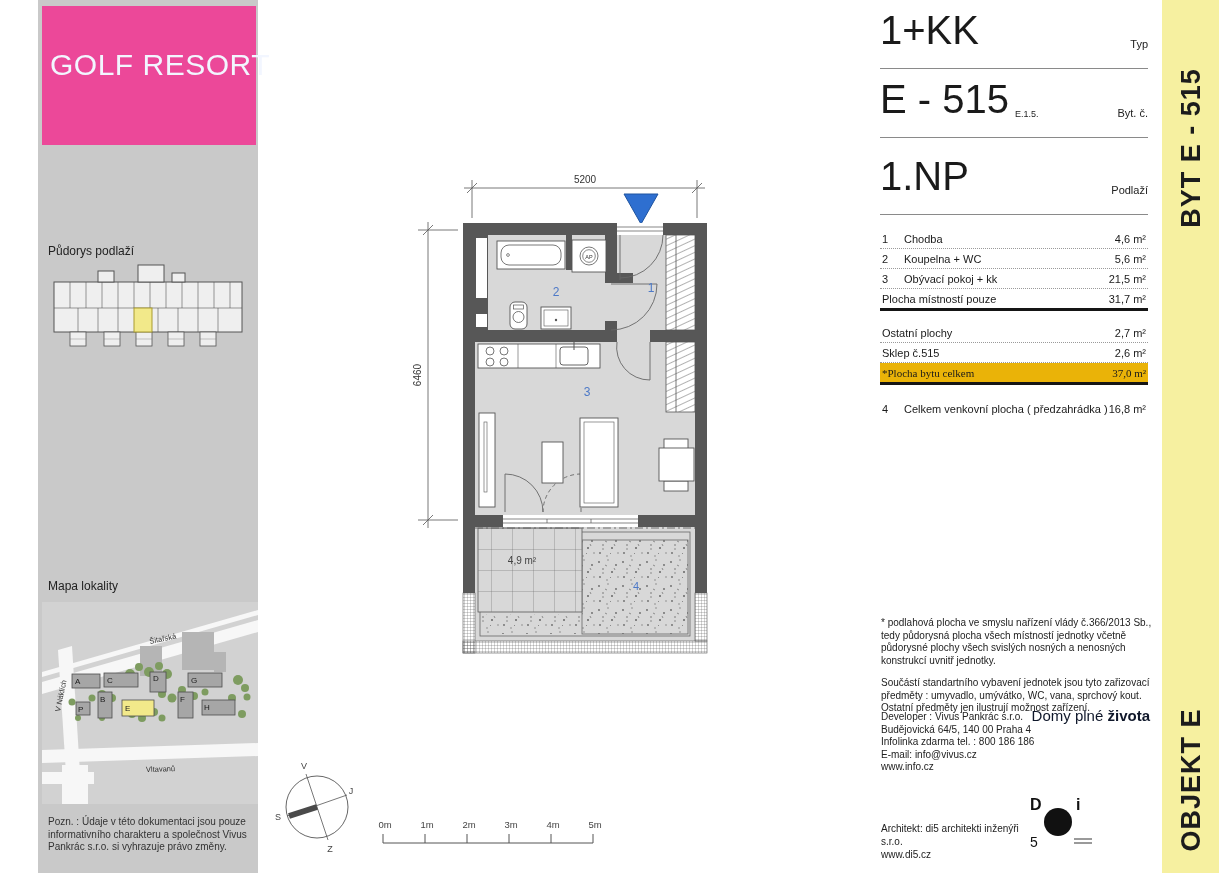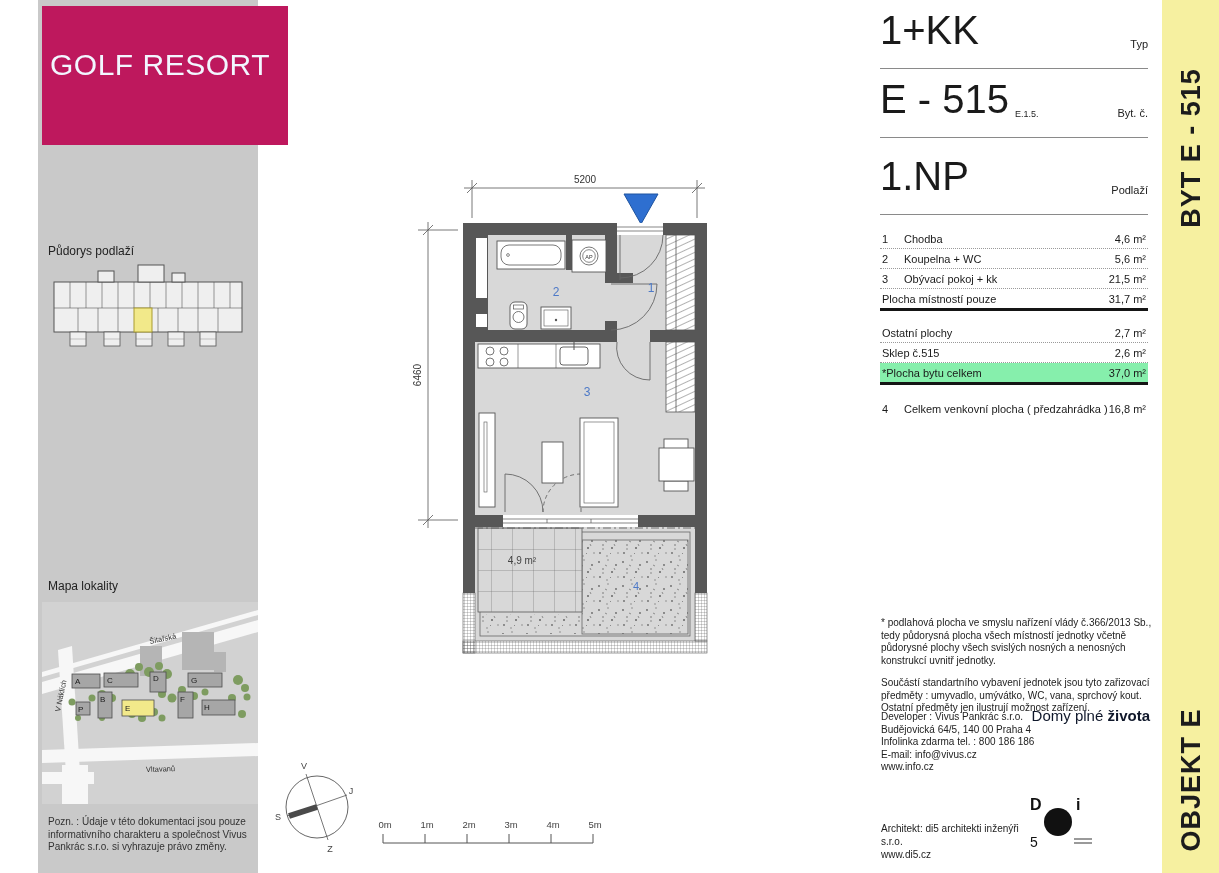--- a/index.html
+++ b/index.html
@@ -1,21 +1,21 @@
 <!DOCTYPE html>
 <html><head>
 <meta charset="utf-8">
 <style>
   * { margin:0; padding:0; box-sizing:border-box; }
   body { background:#fff; font-family:"Liberation Sans", sans-serif; }
   .sheet { position:relative; width:1219px; height:873px; background:#fff; overflow:hidden; }
 
   
   .sidebar { position:absolute; left:38px; top:0; width:220px; height:873px; background:#c9c9c9; }
-  .brand { position:absolute; left:4px; top:6px; width:246px; height:139px; background:#be185d;
+  .brand { position:absolute; left:4px; top:6px; width:214px; height:139px; background:#ec4899;
            color:#f2f6ff; font-size:30px; letter-spacing:.5px; padding:42px 0 0 8px; white-space:nowrap; }
   .side-label { position:absolute; left:10px; font-size:12px; color:#222; }
   .thumb { position:absolute; left:10px; top:252px; width:200px; height:108px; }
   .mapsvg { position:absolute; left:4px; top:602px; width:216px; height:202px; }
   .side-note { position:absolute; left:10px; top:816px; width:200px; font-size:10px; line-height:1.25; color:#333; }
 
   
   .plansvg { position:absolute; left:260px; top:150px; width:500px; height:723px; }
   svg text { font-family:"Liberation Sans", sans-serif; }
 
@@ -28,21 +28,21 @@
   .hsub { font-size:9px; color:#222; margin-left:6px; }
   .hleft { display:flex; align-items:flex-end; }
   .hlabel { font-size:11px; color:#222; }
   .trow { display:flex; align-items:baseline; font-size:11px; padding:4px 2px 3px 2px;
           border-bottom:1px dotted #9a9a9a; }
   .tnum { width:22px; }
   .tname { flex:1; }
   .tarea { text-align:right; white-space:nowrap; }
   .trow.total { border-bottom:3px solid #151515; }
   .tgap { height:12px; }
-  .trow.highlight { background:#86efac; border-bottom:3px solid #151515; }
+  .trow.highlight { background:#eab308; border-bottom:3px solid #151515;font-family:Liberation Serif, serif; }
   .trow.outdoor { border-bottom:none; margin-top:14px; }
 
   .notes { position:absolute; left:881px; top:617px; width:272px; font-size:10px; line-height:1.25; color:#222; }
   .notes p { margin-bottom:10px; }
   .developer { position:absolute; left:881px; top:711px; width:160px; font-size:10px; line-height:1.25; color:#222; }
   .vivus { position:absolute; left:1026px; top:705px; width:124px; text-align:right; color:#111; }
   .vivus-word { font-size:44px; font-weight:800; letter-spacing:-2px; line-height:.9; }
   .vivus-tag { font-size:15px; color:#0f172a; margin-top:2px; }
   .architect { position:absolute; left:881px; top:822px; width:160px; font-size:10px; line-height:1.3; color:#222; }
   .di5 { position:absolute; left:1030px; top:796px; width:66px; height:58px; color:#111; }

